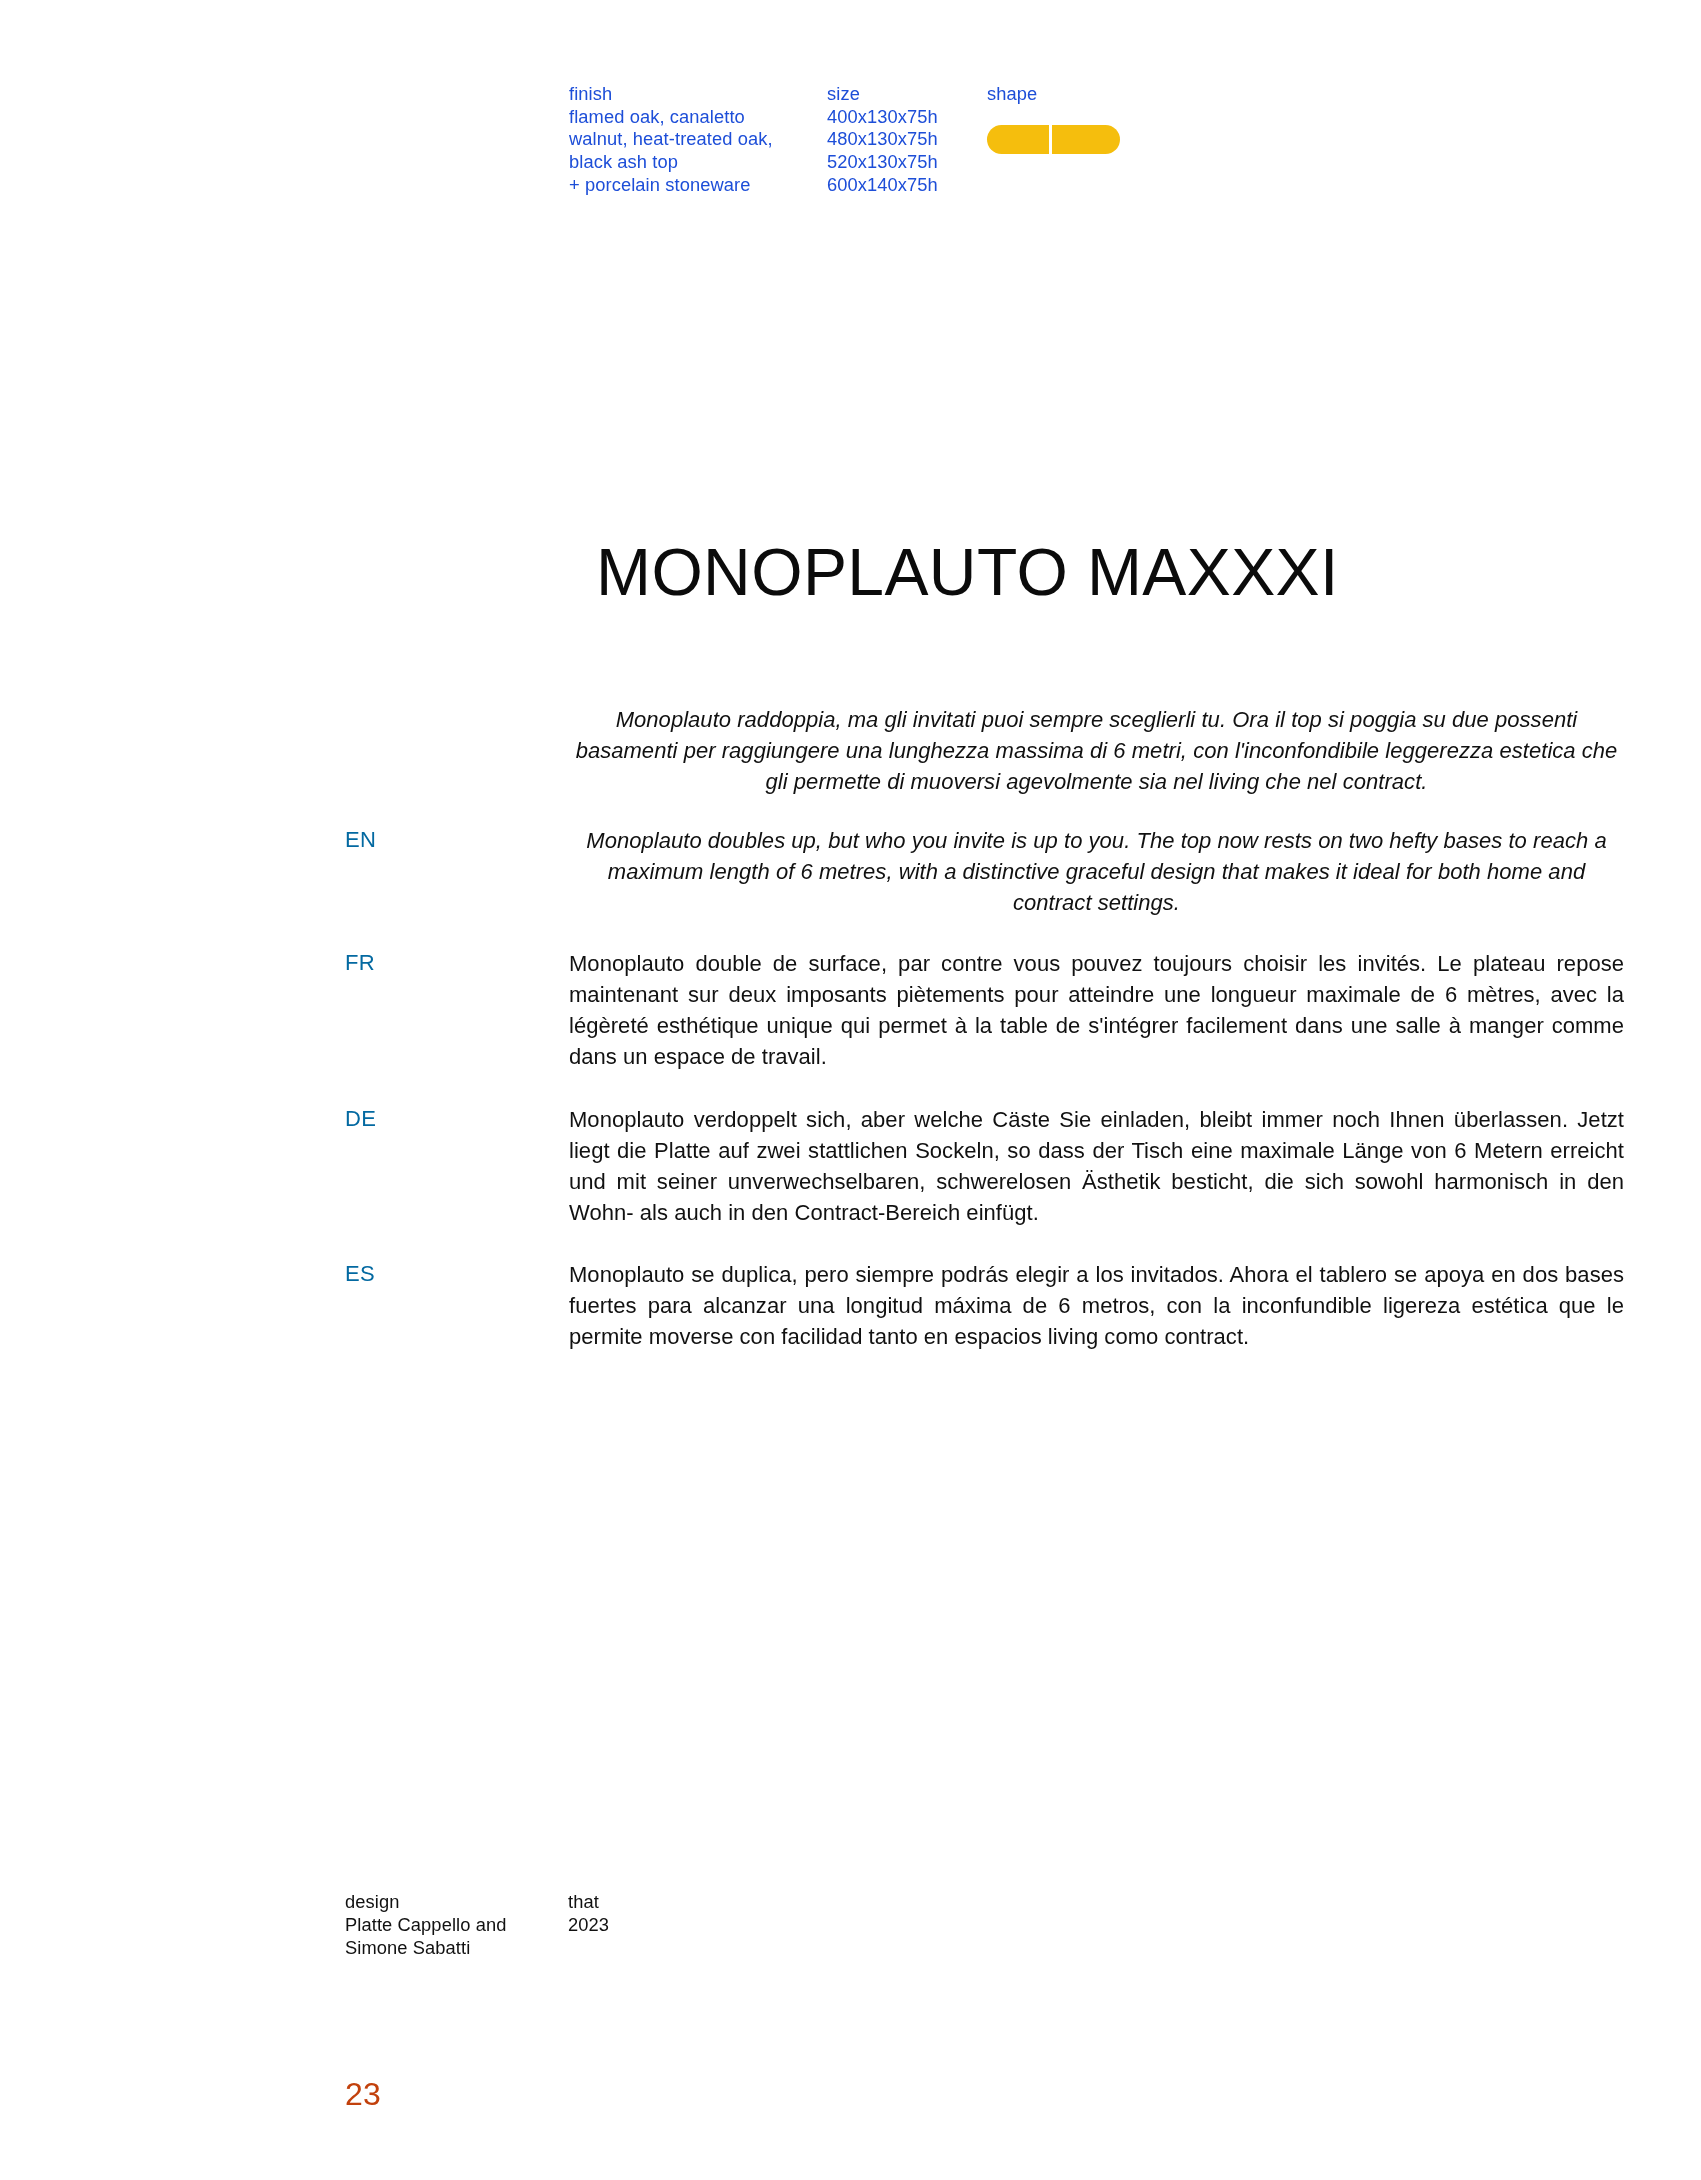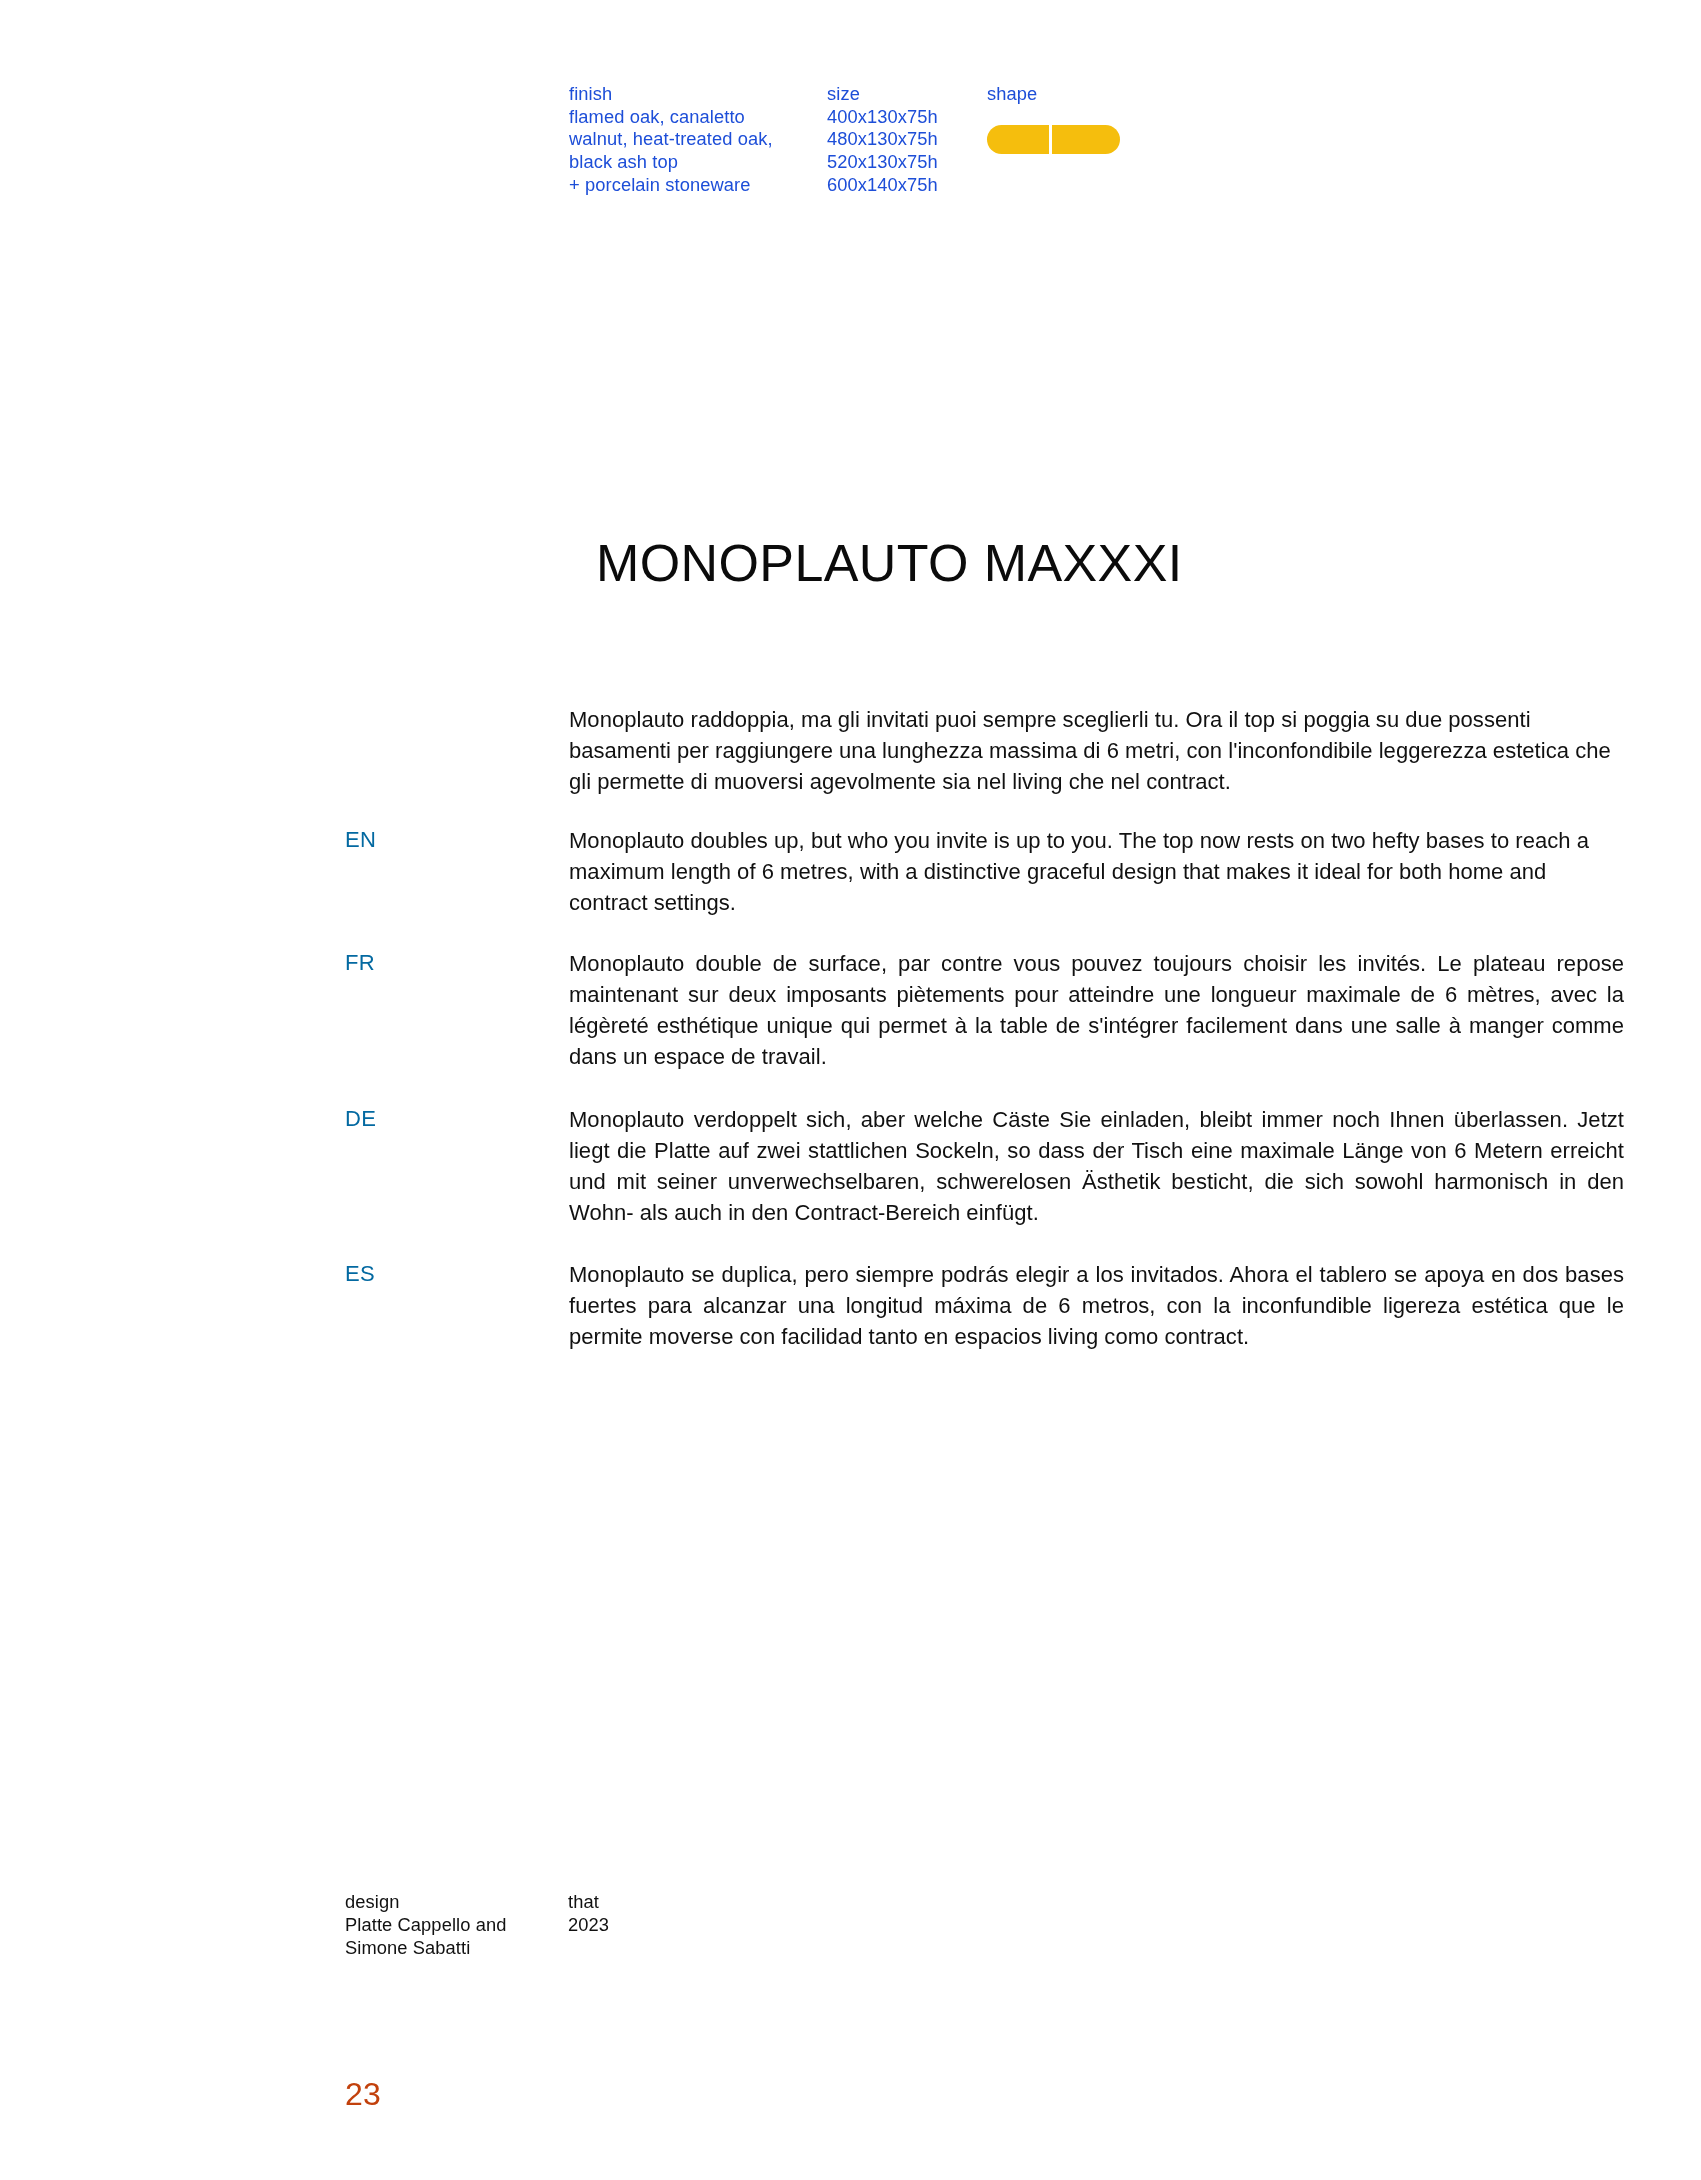--- a/index.html
+++ b/index.html
@@ -66,21 +66,21 @@
     width: 3.4px;
     height: 29px;
     background: #ffffff;
   }
 
   
   .title {
     position: absolute;
     left: 596px;
     top: 492px;
-    font-size: 52px;
+    font-size: 66px;
     line-height: 72px;
     font-weight: 400;
     letter-spacing: 0.4px;
     color: #0b0b0b;
     white-space: nowrap;
   }
 
   
   .lang-block {
     position: absolute;
@@ -101,21 +101,21 @@
     position: absolute;
     left: 569px;
     top: 0;
     width: 1055px;
     font-size: 22px;
     line-height: 31px;
     color: #111111;
     letter-spacing: 0.04px;
   }
   .lang-text.justify { text-align: justify; text-justify: inter-word; }
-  .lang-text.left    { text-align: left; }
+  .lang-text.left    { text-align: center; font-style: italic; }
 
   
   .credits {
     position: absolute;
     left: 345px;
     top: 1890px;
     display: flex;
     align-items: flex-start;
   }
   .credits-col { display: flex; flex-direction: column; }

